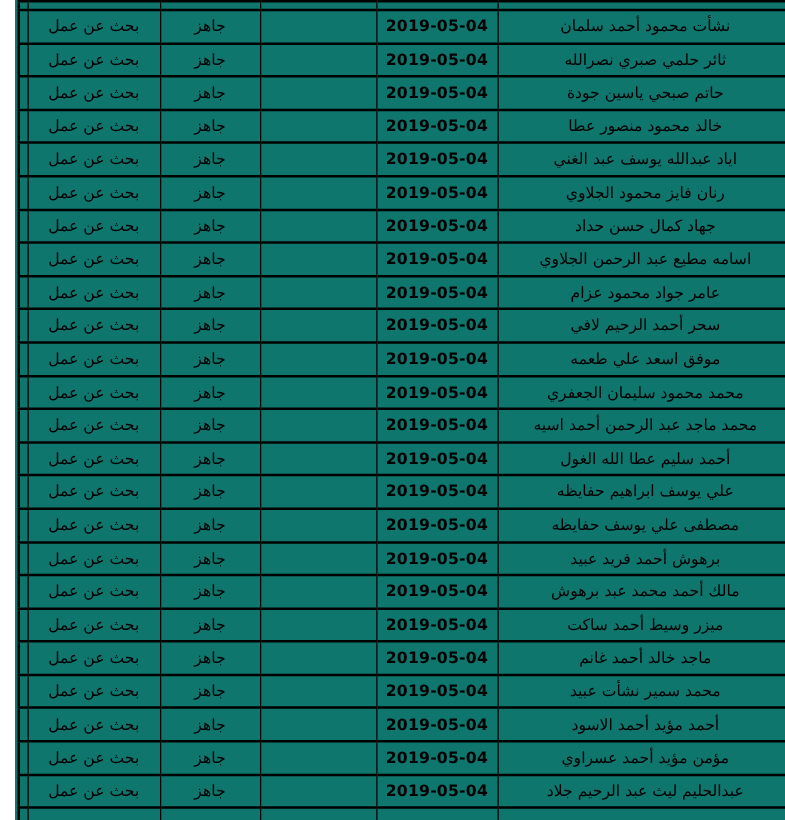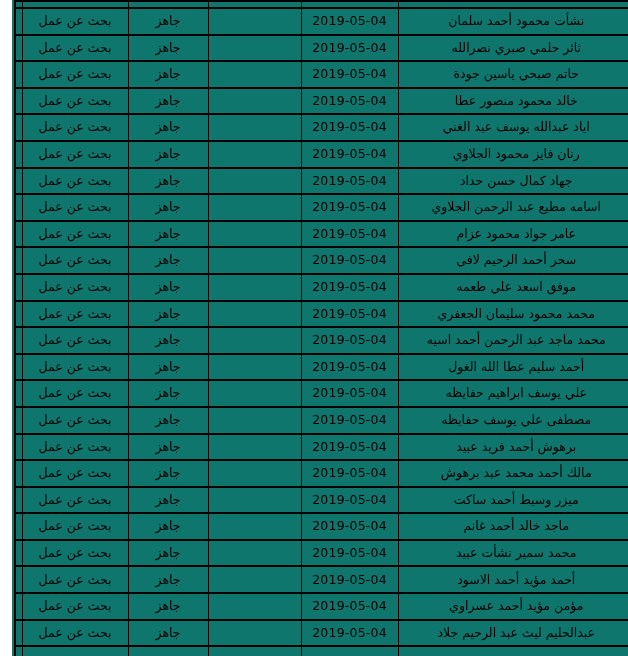--- a/index.html
+++ b/index.html
@@ -44,21 +44,21 @@
     font-size: 12.5px;
     line-height: 1;
   }
   tr.partial-top td { height: 5px; }
   tr.partial-bottom td { height: 22px; }
   td.col-name, td.col-activity, td.col-status {
     direction: rtl;
   }
   td.col-date {
     font-family: "Liberation Sans", "DejaVu Sans", sans-serif;
-    font-weight: normal;
+    font-weight: bold;
     font-size: 13.5px;
     letter-spacing: 0.2px;
   }
 </style>
 </head>
 <body>
 
 <div id="doc">
   <table class="grid">
     <colgroup>

